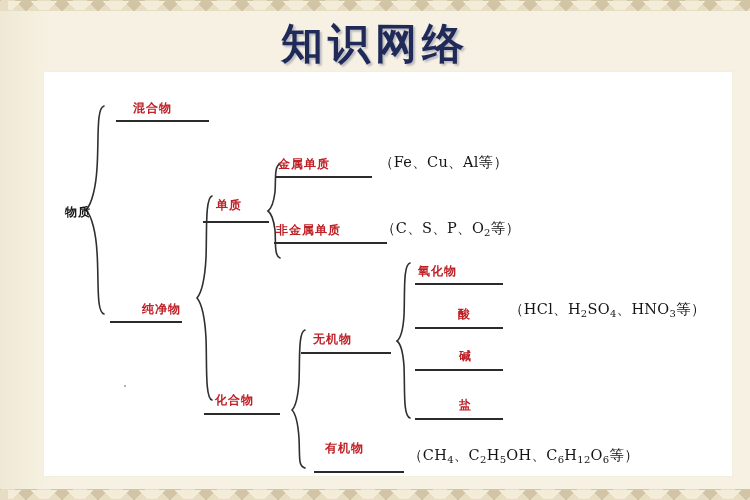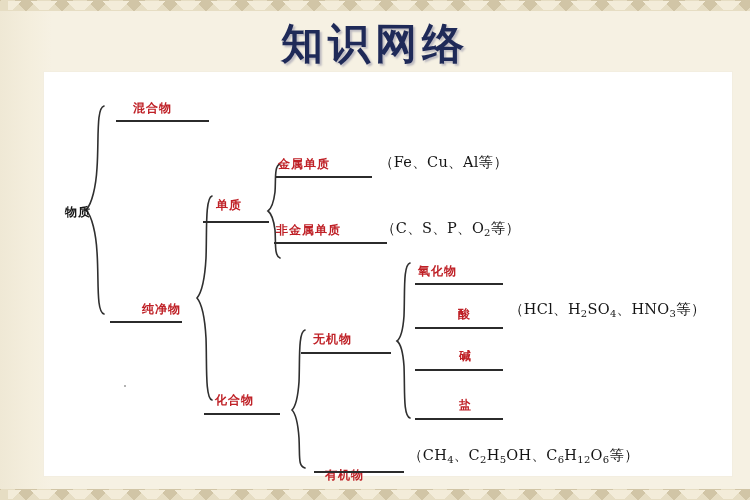--- a/index.html
+++ b/index.html
@@ -214,21 +214,21 @@
   <div class="node red" style="left:459px; top:347px;">
     <span class="lbl">碱</span>
   </div>
   <div class="ul" style="left:415px; top:369px; width:88px;"></div>
 
   <div class="node red" style="left:459px; top:396px;">
     <span class="lbl">盐</span>
   </div>
   <div class="ul" style="left:415px; top:418px; width:88px;"></div>
 
-  <div class="node red" style="left:325px; top:466px;">
+  <div class="node red" style="left:325px; top:440px;font-family:Liberation Mono, monospace;">
     <span class="lbl">有机物</span>
   </div>
   <div class="ul" style="left:314px; top:471px; width:90px;"></div>
   <div class="examples" style="left:408px; top:446px;">（CH<sub>4</sub>、C<sub>2</sub>H<sub>5</sub>OH、C<sub>6</sub>H<sub>12</sub>O<sub>6</sub>等）</div>
 
   <div class="dot" style="left:124px; top:385px;"></div>
 
 </div>
 
 </body></html>

